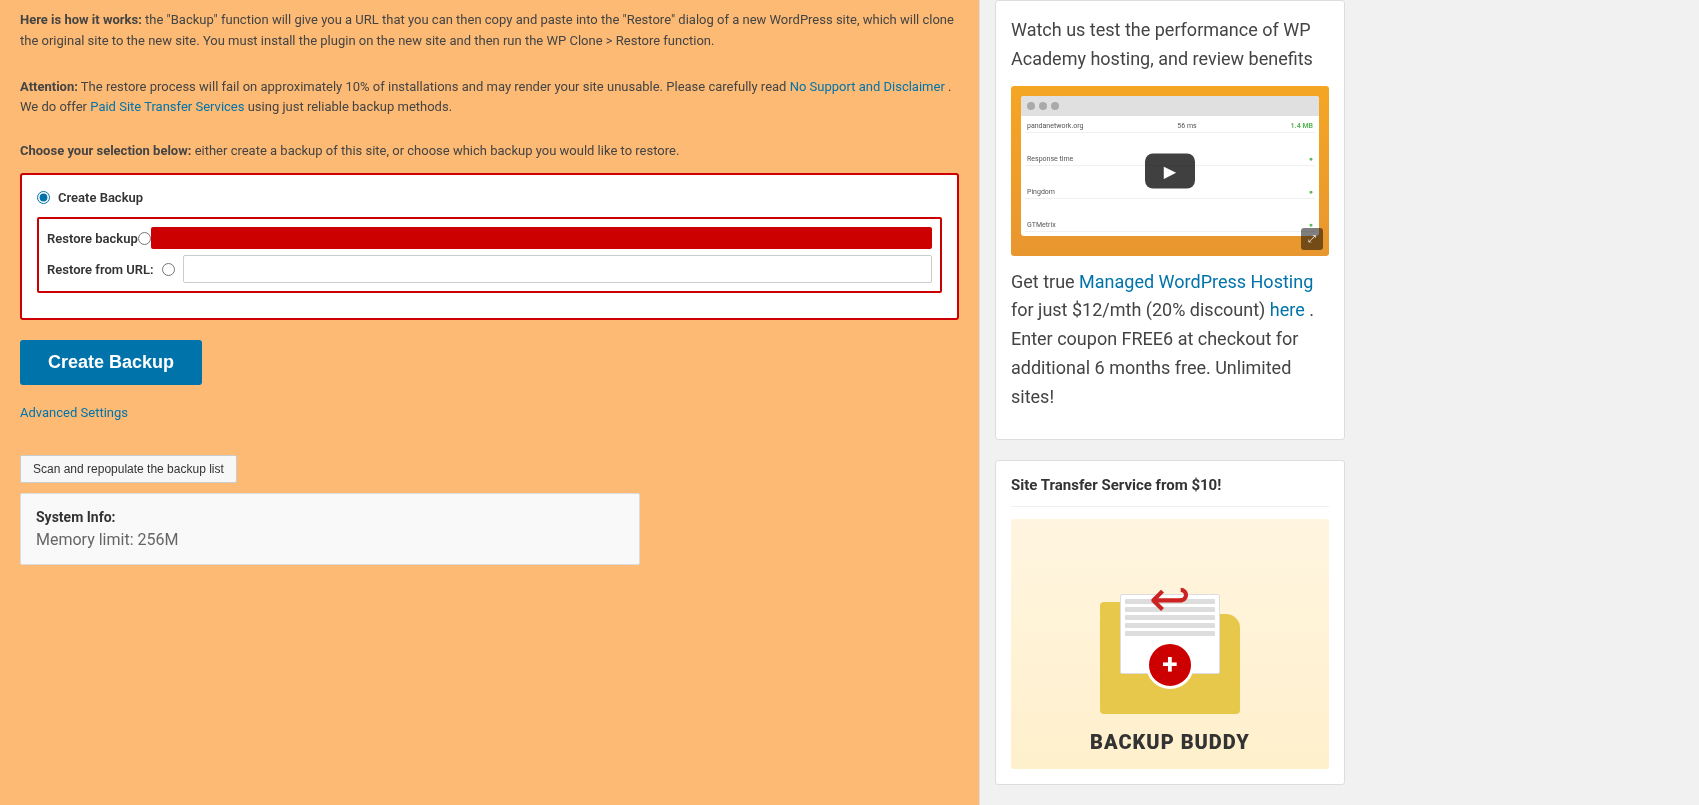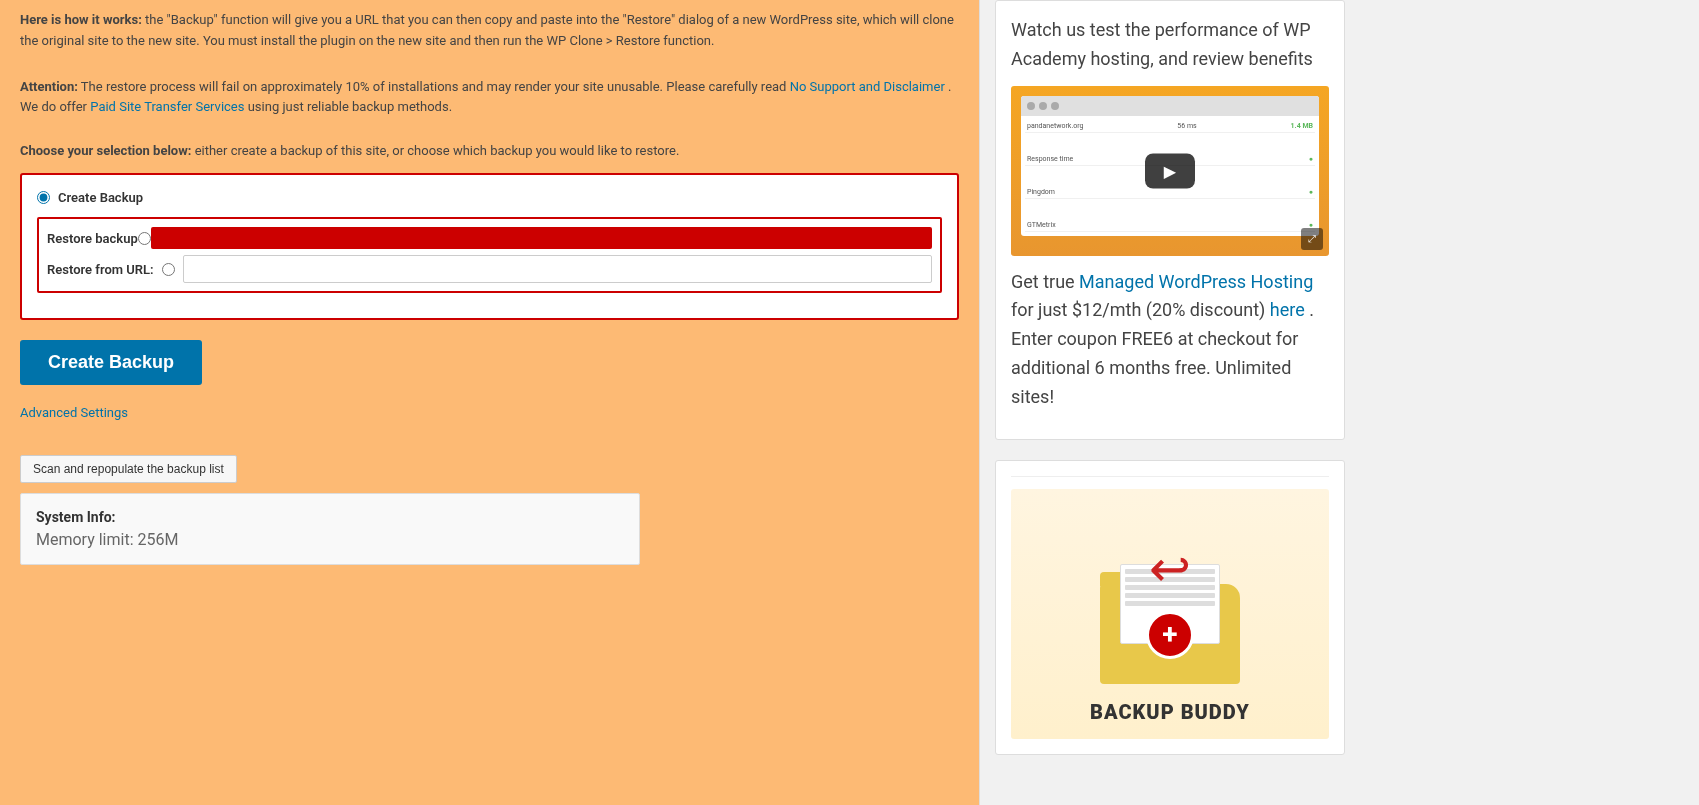--- a/index.html
+++ b/index.html
@@ -484,20 +484,21 @@
     <p class="sidebar-text">
       <span>Get true </span>
       <a href="#">Managed WordPress Hosting</a>
       <span> for just $12/mth (20% discount) </span>
       <a href="#">here</a>
       <span>. Enter coupon FREE6 at checkout for additional 6 months free. Unlimited sites!</span>
     </p>
   </div>
 
   <div class="sidebar-card">
+    <div class="sidebar-card-title">Site Transfer Service from $10!</div>
     <hr class="site-transfer-divider">
 
     <div class="backup-buddy-img">
 
       <div style="position:relative; width:160px; height:140px; margin:0 auto;">
 
         <div style="
           position:absolute;
           bottom:0; left:10px;
           width:140px; height:100px;

